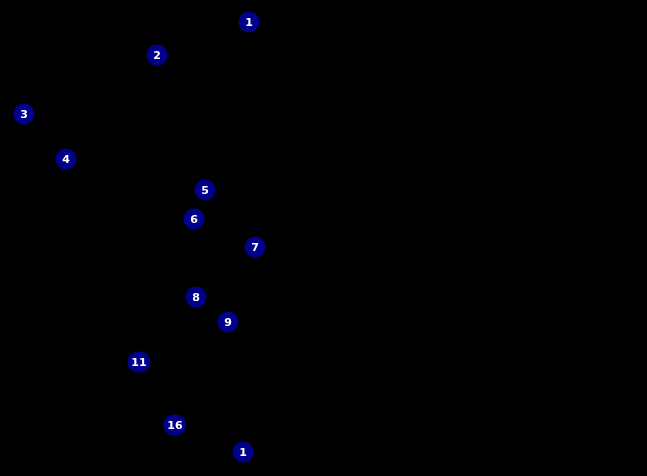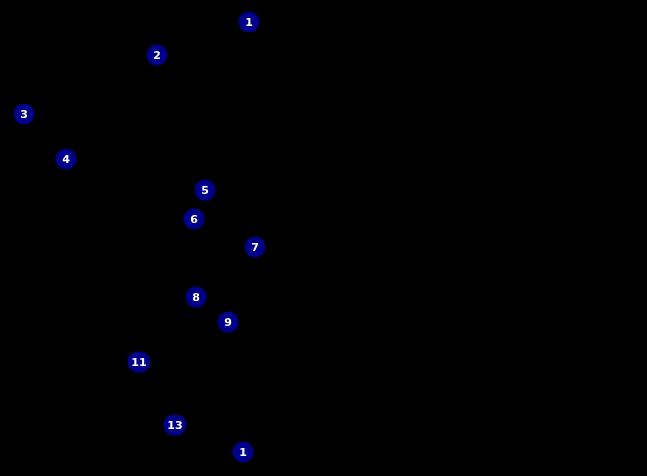--- a/index.html
+++ b/index.html
@@ -46,15 +46,15 @@
   <span class="marker" style="left: 249px; top: 22px;">1</span>
   <span class="marker" style="left: 157px; top: 55px;">2</span>
   <span class="marker" style="left: 24px; top: 114px;">3</span>
   <span class="marker" style="left: 66px; top: 159px;">4</span>
   <span class="marker" style="left: 205px; top: 190px;">5</span>
   <span class="marker" style="left: 194px; top: 219px;">6</span>
   <span class="marker" style="left: 255px; top: 247px;">7</span>
   <span class="marker" style="left: 196px; top: 297px;">8</span>
   <span class="marker" style="left: 228px; top: 322px;">9</span>
   <span class="marker" style="left: 139px; top: 362px;">11</span>
-  <span class="marker" style="left: 175px; top: 425px;">13</span>
+  <span class="marker" style="left: 175px; top: 425px;">16</span>
   <span class="marker" style="left: 243px; top: 452px;">1</span>
 </div>
 
 </body></html>

